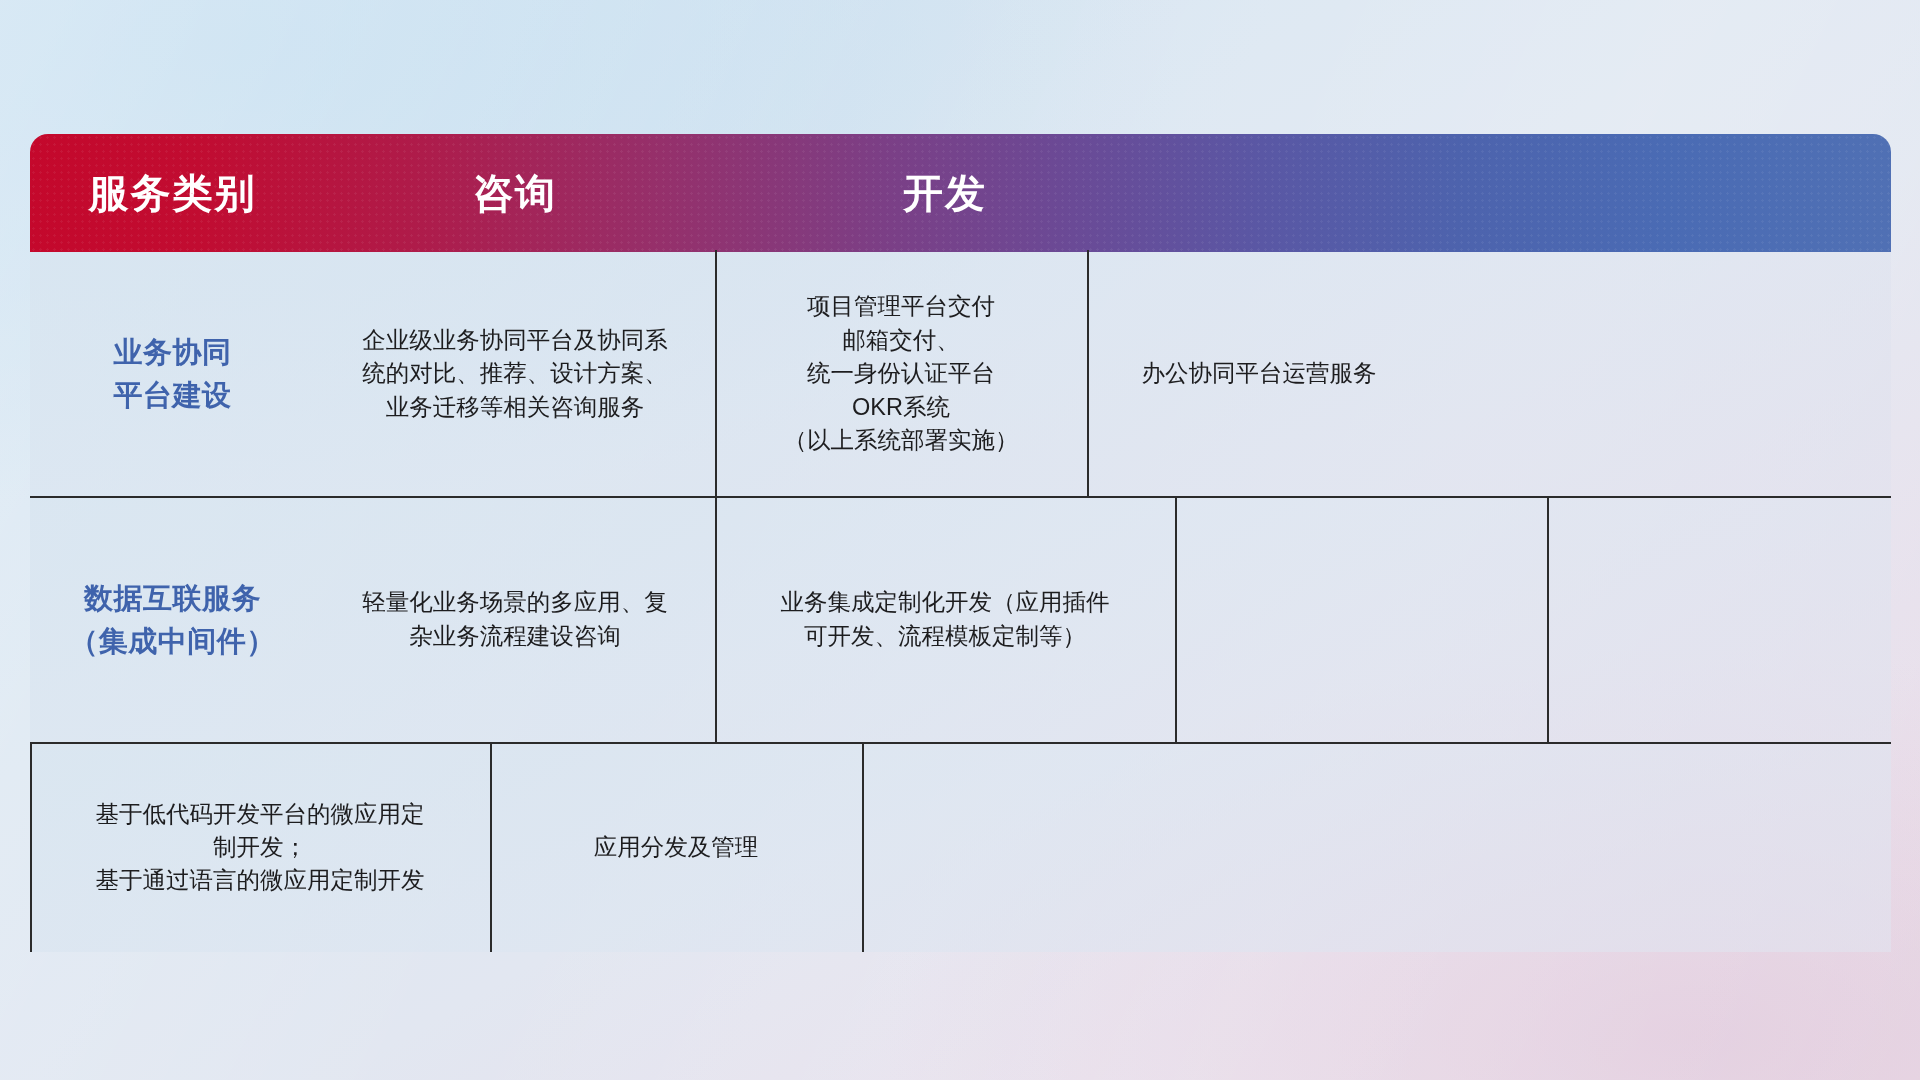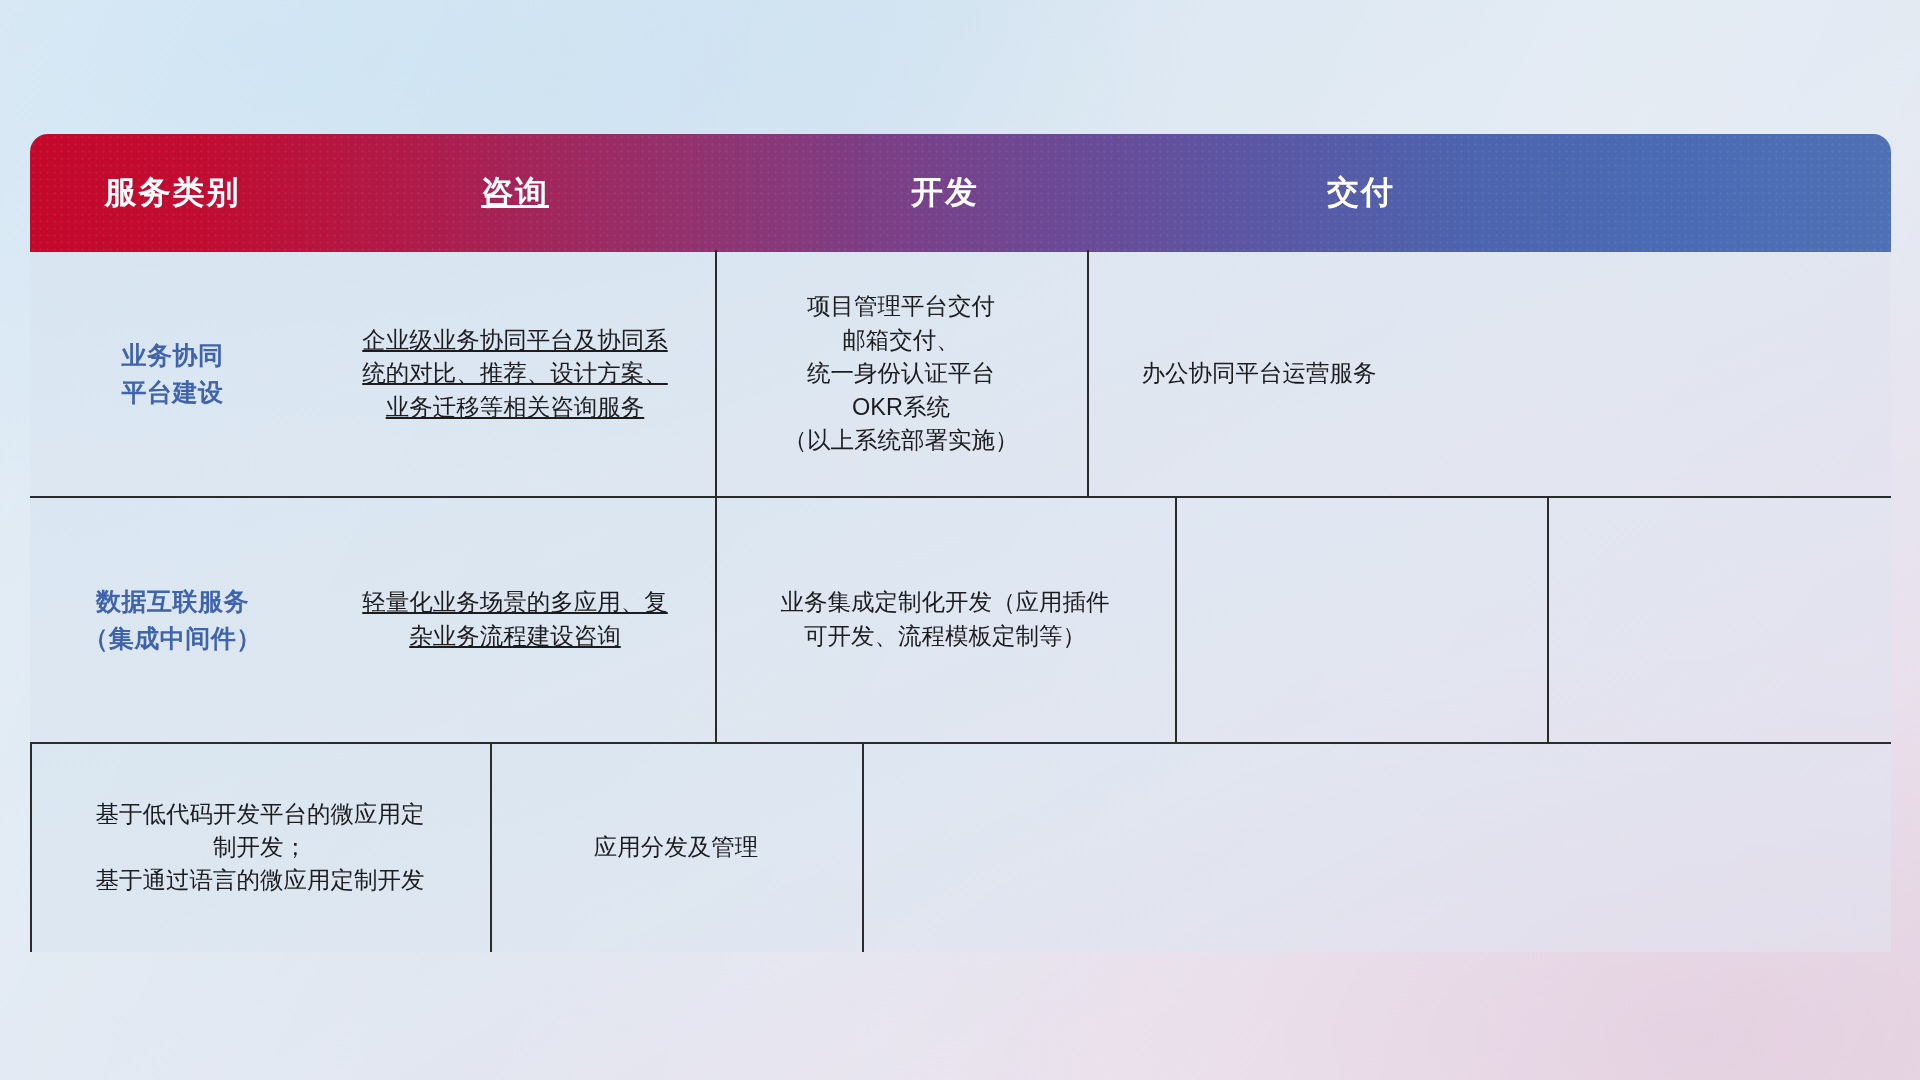--- a/index.html
+++ b/index.html
@@ -47,21 +47,21 @@
   .thead::after{
     content:"";
     position:absolute; inset:0;
     background-image: radial-gradient(rgba(255,255,255,0.10) 1px, transparent 1.3px);
     background-size: 7px 7px;
     opacity:.55;
     pointer-events:none;
   }
   .th {
     color:#ffffff;
-    font-size:32px;
+    font-size:40px;
     font-weight:bold;
     text-align:center;
     letter-spacing:2px;
     position:relative;
     z-index:2;
     white-space:nowrap;
   }
 
   
   .tbody { height:700px; display:flex; flex-direction:column; }
@@ -90,47 +90,46 @@
   .td.sep-left::before{
     content:"";
     position:absolute;
     left:0; top:0; bottom:0;
     width:2px;
     background:#2b2b2b;
   }
   .trow.r1 .td.sep-left::before { top:-2px; }
 
   .col-1 { width:285px; }
-  .col-2 { width:400px;text-decoration:underline; }
+  .col-2 { width:400px; }
   .col-3 { width:460px; }
   .col-4 { width:372px; }
   .col-5 { width:344px; }
 
   .row-label {
     color:#3f63ac;
-    font-size:25px;
+    font-size:29px;
     font-weight:bold;
     line-height:1.48;
     letter-spacing:0.5px;
   }
   .cell-text { white-space:pre-line; }
   .cell-text.empty { min-height:1px; }
 </style>
 </head>
 <body>
 
 <div class="bg-sheen"></div>
 
 <div class="table-wrap">
 
   <div class="thead">
     <div class="th col-1">服务类别</div>
     <div class="th col-2">咨询</div>
     <div class="th col-3">开发</div>
-    <div class="th col-4">交付</div>
   </div>
 
   <div class="tbody">
 
     <div class="trow r1">
       <div class="td col-1">
         <span class="row-label cell-text">业务协同
 平台建设</span>
       </div>
       <div class="td col-2">

